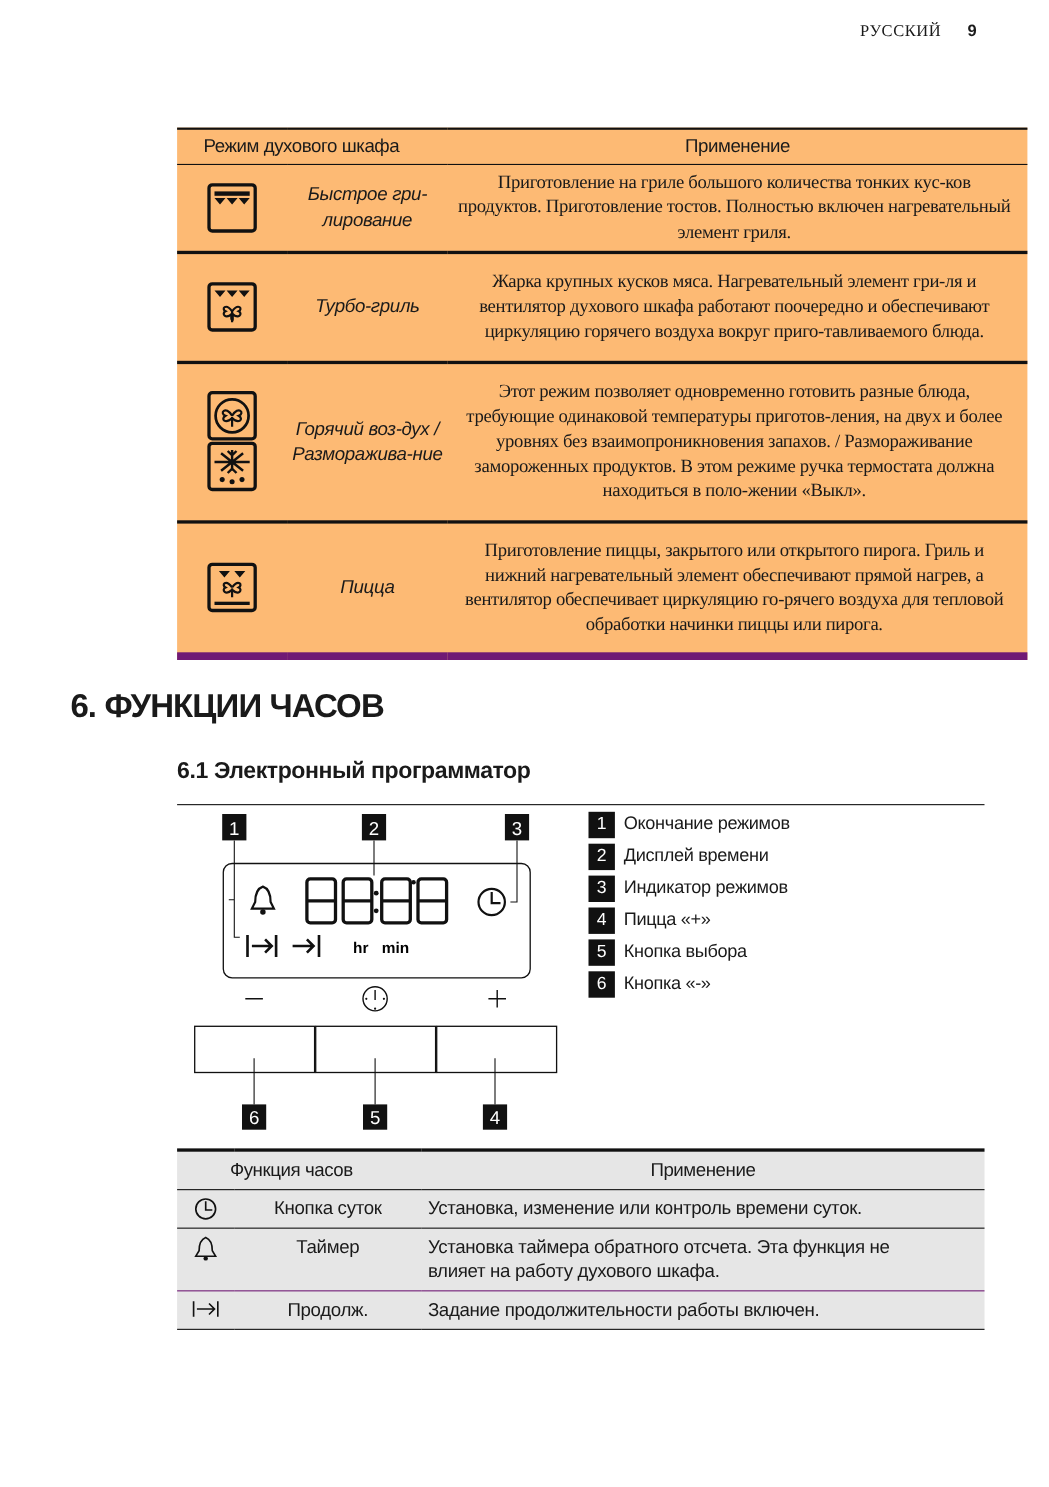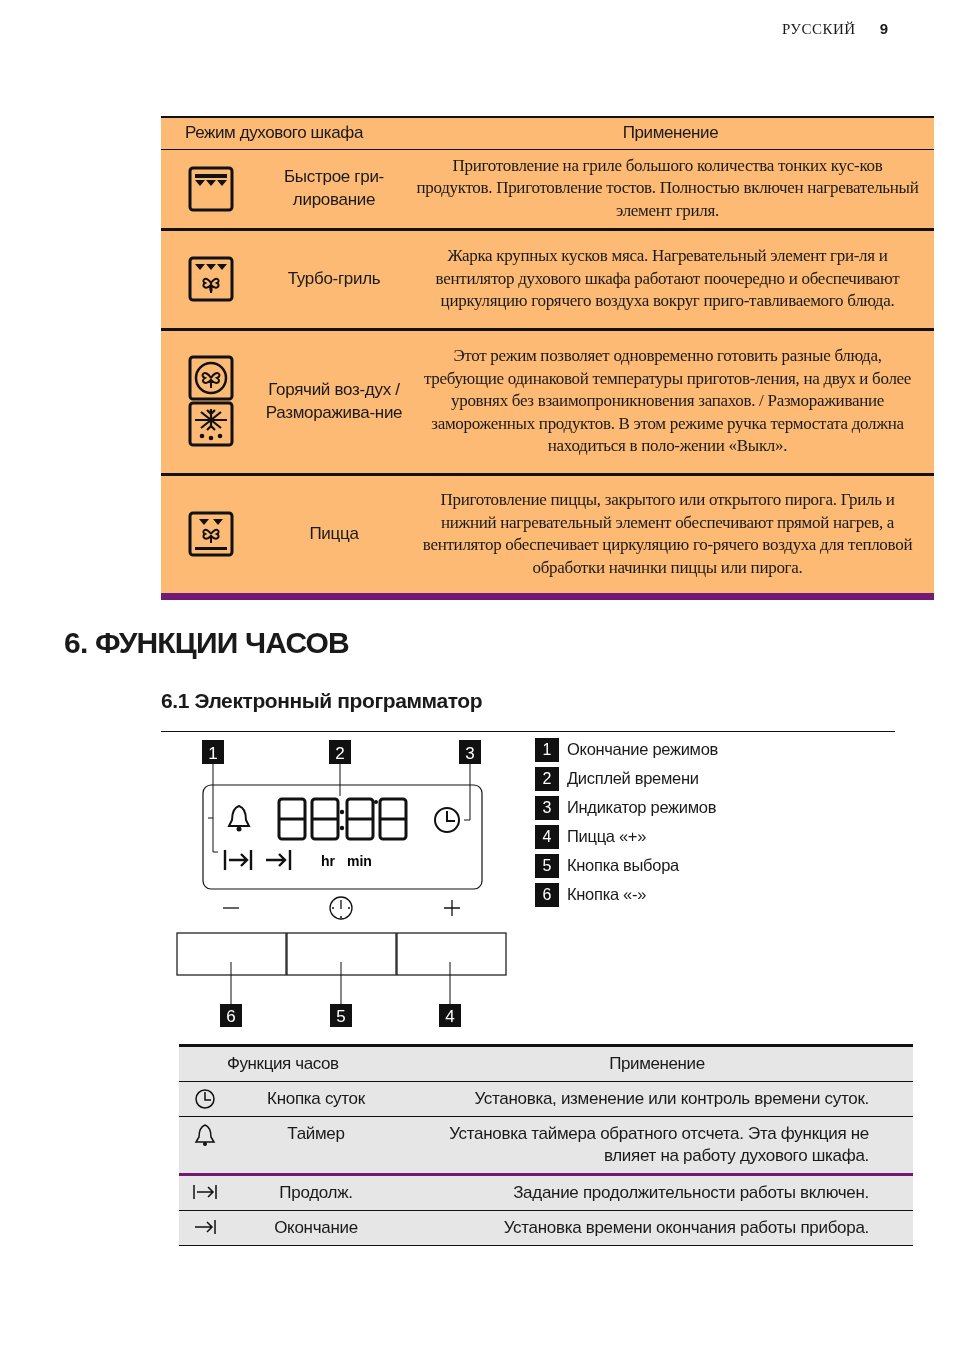--- a/index.html
+++ b/index.html
@@ -10,47 +10,47 @@
   .page-header .lang { font-family: "Liberation Serif", serif; font-size: 15px; letter-spacing: 0.5px; }
   .page-header .num { font-family: "Liberation Sans", sans-serif; font-weight: bold; font-size: 15px; }
 
   
   .modes { position: absolute; left: 161px; top: 80px; width: 773px; border-collapse: collapse; background: #fdba74; margin-top: 36px; }
   .modes th { font-weight: normal; font-size: 17px; letter-spacing: -0.4px; height: 32px; border-top: 2px solid #111; border-bottom: 1px solid #111; }
   .modes td { font-size: 17px; letter-spacing: -0.3px; line-height: 22.5px; text-align: center; vertical-align: middle; }
   .modes tr.row td { border-bottom: 3px solid #111; }
   .modes tr.row.last td { border-bottom: 7px solid #701a75; }
   .modes td.icon { width: 100px; }
-  .modes td.name { width: 146px; }
+  .modes td.name { width: 146px; font-style: italic; }
   .modes td.desc { padding: 4px 12px 4px 6px; font-family: Liberation Serif, serif; }
   .modes th.h-mode { text-align: left; padding-left: 24px; }
   .icon svg { display: block; margin: 0 auto; }
 
   
   .h1 { position: absolute; left: 64px; top: 626px; font-size: 30px; letter-spacing: -0.8px; }
   .h1 .num, .h2 .num { font-weight: bold; }
   .h2 { position: absolute; left: 161px; top: 689px; font-size: 21px; letter-spacing: -0.4px; }
 
   .diagram-rule { position: absolute; left: 161px; top: 731px; width: 734px; height: 1px; background: #111; }
   .diagram { position: absolute; left: 161px; top: 732px; }
 
   .legend { position: absolute; left: 535px; top: 735px; }
   .legend-item { display: flex; align-items: center; height: 29px; }
   .badge { display: inline-flex; justify-content: center; align-items: center; width: 24px; height: 24px; background: #111; color: #fff; font-size: 16px; margin-right: 8px; }
   .legend-item .label { font-size: 16.5px; letter-spacing: -0.3px; }
 
   
-  .clock { position: absolute; left: 161px; top: 1044px; width: 734px; border-collapse: collapse; background: #e6e6e6; margin-left: 18px; }
+  .clock { position: absolute; left: 161px; top: 1044px; width: 734px; border-collapse: collapse; background: #e6e6e6; }
   .clock th { font-weight: normal; font-size: 17px; letter-spacing: -0.4px; height: 36px; border-top: 3px solid #111; border-bottom: 1px solid #111; }
   .clock th.h-func { text-align: left; padding-left: 48px; }
   .clock td { font-size: 17px; letter-spacing: -0.3px; line-height: 22px; vertical-align: top; padding-top: 6px; padding-bottom: 6px; border-bottom: 1px solid #111; }
-  .clock tr.thick td { border-bottom: 3px solid #701a75; }
+  .clock tr.thick td { border-bottom: 1px solid #701a75; }
   .clock td.ic { width: 52px; text-align: center; }
   .clock td.fn { width: 170px; text-align: center; }
-  .clock td.ap { padding-left: 6px; padding-right: 44px; text-align: right; }
+  .clock td.ap { padding-left: 6px; padding-right: 44px; }
   .clock td.ic svg { display: block; margin: 0 auto; }
 </style>
 </head>
 <body>
 
 <div class="page-header">
   <span class="lang">РУССКИЙ</span>
   <span class="num">9</span>
 </div>
 
@@ -271,23 +271,14 @@
     </tr>
     <tr>
       <td class="ic">
         <svg width="26" height="20" viewBox="0 0 26 20">
             <path d="M2 3 L2 17 M5 10 L21 10 M16 5 L21 10 L16 15 M24 3 L24 17" fill="none" stroke="#111" stroke-width="1.5"></path>
           </svg>
       </td>
       <td class="fn">Продолж.</td>
       <td class="ap">Задание продолжительности работы включен.</td>
     </tr>
-    <tr>
-      <td class="ic">
-        <svg width="26" height="20" viewBox="0 0 26 20">
-            <path d="M3 10 L20 10 M15 5 L20 10 L15 15 M23 3 L23 17" fill="none" stroke="#111" stroke-width="1.5"></path>
-          </svg>
-      </td>
-      <td class="fn">Окончание</td>
-      <td class="ap">Установка времени окончания работы прибора.</td>
-    </tr>
   </tbody>
 </table>
 
 </body></html>

